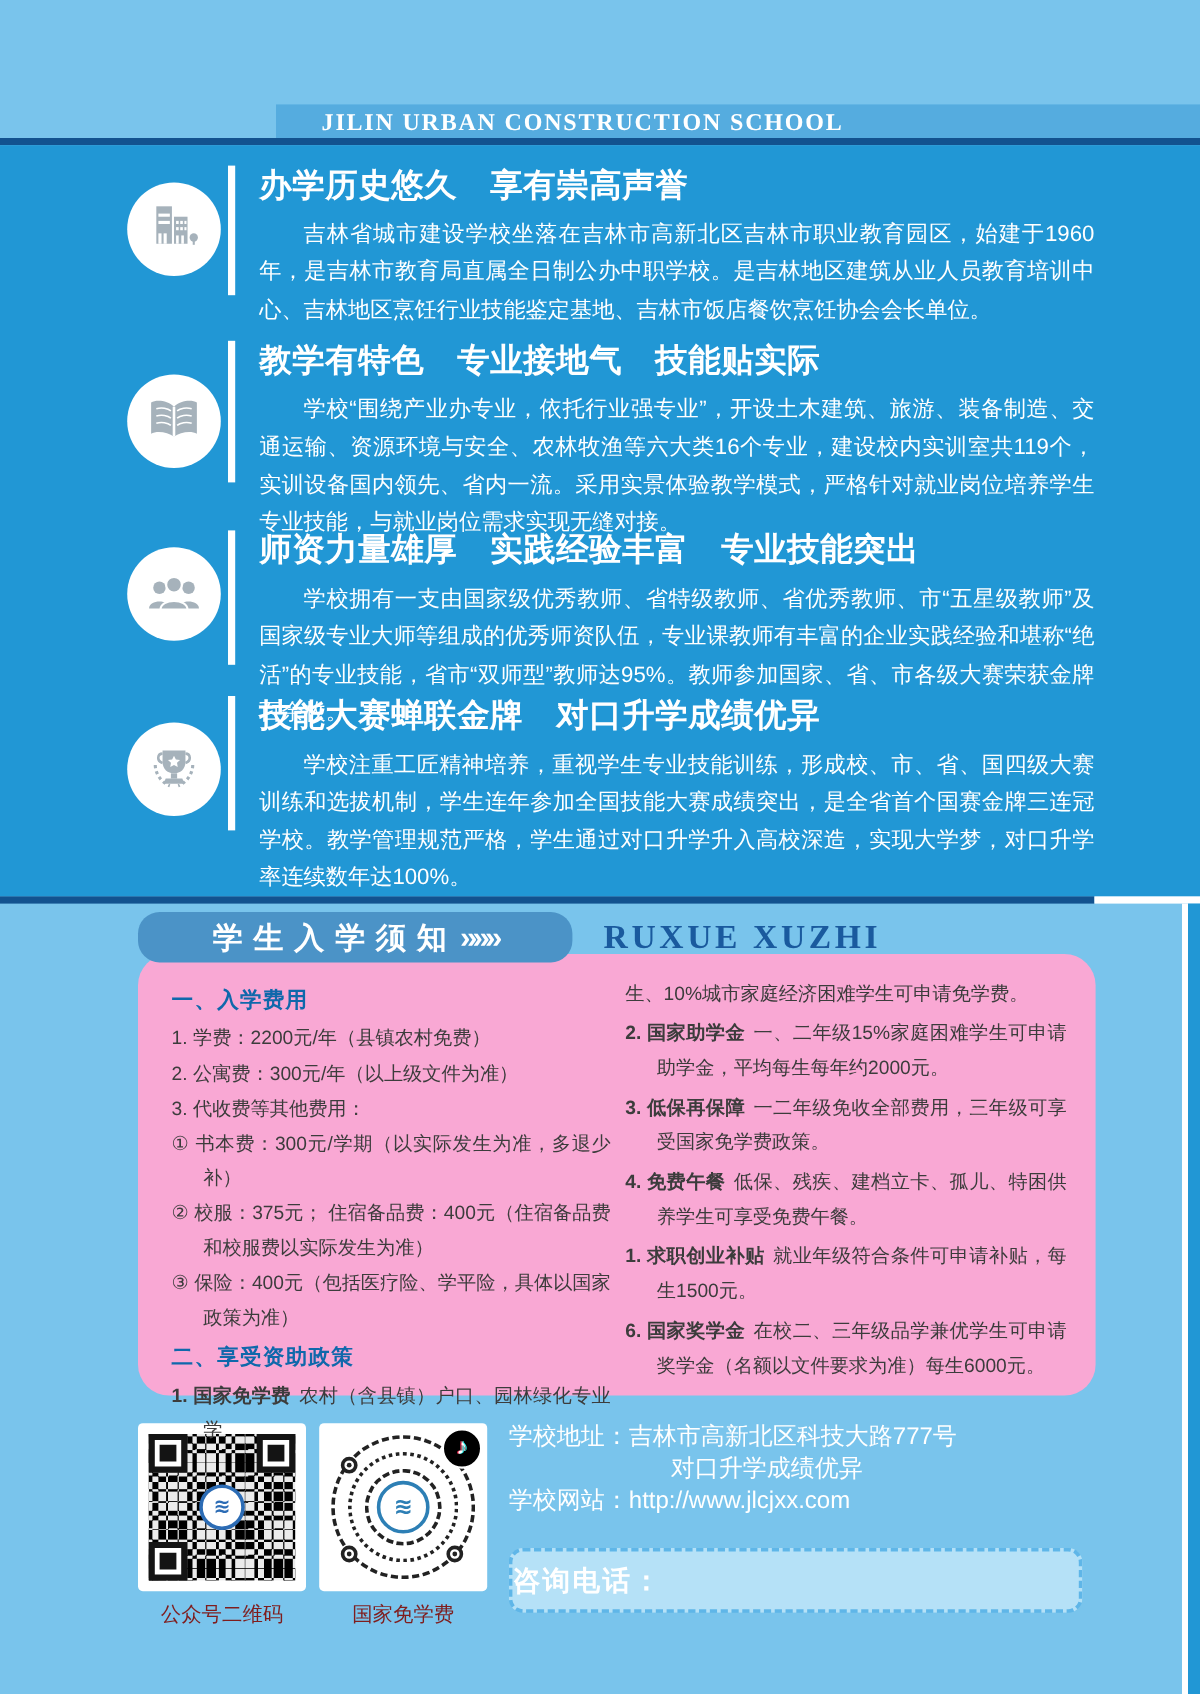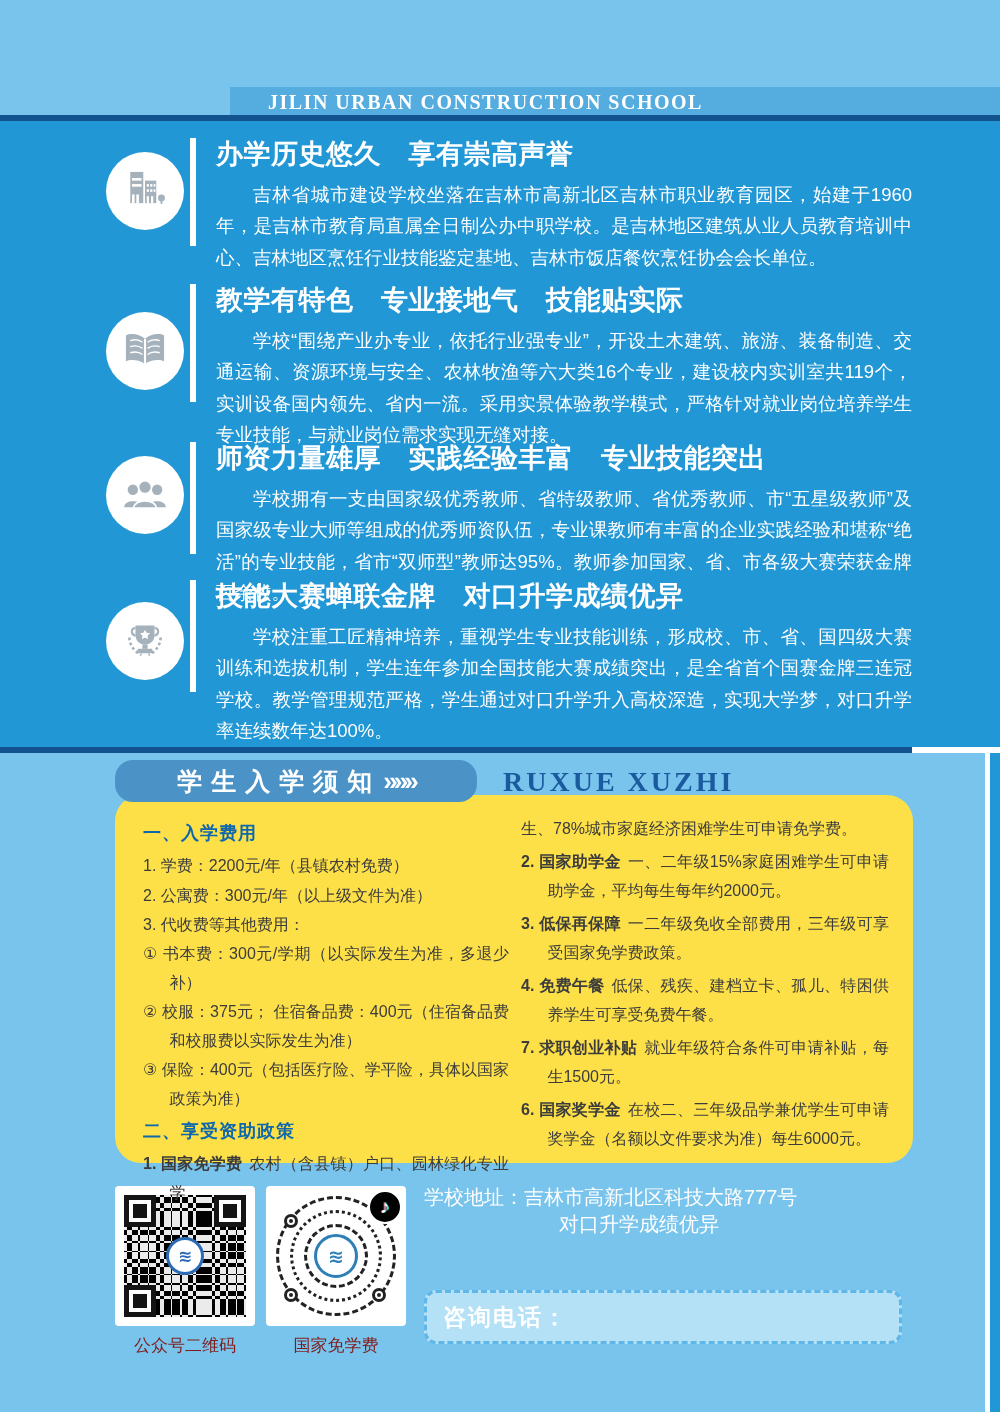--- a/index.html
+++ b/index.html
@@ -53,21 +53,21 @@
   .edge-blue{position:absolute;left:990px;top:753px;width:10px;height:659px;background:var(--band-blue);}
 
   
   .notice-tab{position:absolute;left:115px;top:760px;width:362px;height:42px;background:var(--notice-tab);
     border-radius:18px;display:flex;align-items:center;justify-content:center;z-index:3;}
   .notice-tab .t{color:#fff;font-weight:bold;font-size:25px;letter-spacing:9px;}
   .notice-tab .arrows{color:#fff;font-weight:bold;font-size:26px;letter-spacing:-4px;margin-left:2px;}
   .ruxue{position:absolute;left:503px;top:766px;color:var(--ruxue-text);
     font-family:"Liberation Serif","DejaVu Serif",serif;font-weight:bold;font-size:28px;letter-spacing:3px;}
 
-  .panel{position:absolute;left:115px;top:795px;width:798px;height:368px;background:#fde047;border-radius:26px;z-index:2;}
+  .panel{position:absolute;left:115px;top:795px;width:798px;height:368px;background:#f9a8d4;border-radius:26px;z-index:2;}
   .col{position:absolute;top:20px;font-size:16px;line-height:1.78;color:var(--body-dark);text-align:justify;}
   .col-left{left:28px;width:366px;}
   .col-right{left:406px;width:368px;}
   .col h3{color:var(--heading-blue);font-size:18px;font-weight:bold;letter-spacing:1px;margin:2px 0 3px;}
   .item{margin:0 0 1px 0;}
   .hang{padding-left:1.65em;text-indent:-1.65em;}
   .lead{font-weight:bold;margin-right:7px;}
   .col-right .item{margin-bottom:5px;}
 
   
@@ -99,21 +99,21 @@
     border-radius:50%;z-index:4;display:flex;align-items:center;justify-content:center;}
   .dy-badge span{color:#fff;font-size:19px;font-weight:bold;text-shadow:1px 0 0 #25f4ee,-1px 0 0 #fe2c55;}
   .dy-dot{position:absolute;width:14px;height:14px;border-radius:50%;background:#fff;border:3px solid #222;z-index:2;}
   .d1{left:18px;top:28px;} .d2{left:18px;bottom:24px;} .d3{right:20px;bottom:24px;}
   .dy-dot::after{content:"";position:absolute;left:2px;top:2px;width:4px;height:4px;border-radius:50%;background:#222;}
 
   .contact{position:absolute;left:424px;top:1184px;color:#fff;}
   .c-row{display:flex;font-size:20px;line-height:1.35;}
   .c-row.indent{padding-left:135px;}
   .phone-box{position:absolute;left:424px;top:1290px;width:478px;height:54px;background:var(--phone-bg);
-    border:3px dashed var(--phone-border);border-radius:12px;display:flex;align-items:center;padding-left:16px;}
+    border:3px dashed var(--phone-border);border-radius:12px;display:flex;align-items:center;}
   .phone-box span{color:#fff;font-size:23px;font-weight:bold;letter-spacing:2px;}
 </style>
 </head>
 <body>
 
 <div class="page">
 
   <div class="header-bar">
     <span>JILIN URBAN CONSTRUCTION SCHOOL</span>
   </div>
@@ -228,25 +228,25 @@
       <p class="item hang">1. 学费：2200元/年（县镇农村免费）</p>
       <p class="item hang">2. 公寓费：300元/年（以上级文件为准）</p>
       <p class="item hang">3. 代收费等其他费用：</p>
       <p class="item hang">① 书本费：300元/学期（以实际发生为准，多退少补）</p>
       <p class="item hang">② 校服：375元； 住宿备品费：400元（住宿备品费和校服费以实际发生为准）</p>
       <p class="item hang">③ 保险：400元（包括医疗险、学平险，具体以国家政策为准）</p>
       <h3>二、享受资助政策</h3>
       <p class="item hang"><span class="lead">1. 国家免学费</span><span>农村（含县镇）户口、园林绿化专业学</span></p>
     </div>
     <div class="col col-right">
-      <p class="item">生、78%城市家庭经济困难学生可申请免学费。</p>
+      <p class="item">生、10%城市家庭经济困难学生可申请免学费。</p>
       <p class="item hang"><span class="lead">2. 国家助学金</span><span>一、二年级15%家庭困难学生可申请助学金，平均每生每年约2000元。</span></p>
       <p class="item hang"><span class="lead">3. 低保再保障</span><span>一二年级免收全部费用，三年级可享受国家免学费政策。</span></p>
       <p class="item hang"><span class="lead">4. 免费午餐</span><span>低保、残疾、建档立卡、孤儿、特困供养学生可享受免费午餐。</span></p>
-      <p class="item hang"><span class="lead">7. 求职创业补贴</span><span>就业年级符合条件可申请补贴，每生1500元。</span></p>
+      <p class="item hang"><span class="lead">1. 求职创业补贴</span><span>就业年级符合条件可申请补贴，每生1500元。</span></p>
       <p class="item hang"><span class="lead">6. 国家奖学金</span><span>在校二、三年级品学兼优学生可申请奖学金（名额以文件要求为准）每生6000元。</span></p>
     </div>
   </div>
 
   <div class="qr-box qr1">
     <div class="qr-pattern"></div>
     <div class="finder ftl"></div>
     <div class="finder ftr"></div>
     <div class="finder fbl"></div>
     <div class="qr-logo">≋</div>
@@ -267,19 +267,23 @@
   <div class="qr-label lab2">国家免学费</div>
 
   <div class="contact">
     <div class="c-row">
       <span>学校地址：</span>
       <span>吉林市高新北区科技大路777号</span>
     </div>
     <div class="c-row indent">
       <span>对口升学成绩优异</span>
     </div>
+    <div class="c-row">
+      <span>学校网站：</span>
+      <span>http://www.jlcjxx.com</span>
+    </div>
   </div>
 
   <div class="phone-box">
     <span>咨询电话：</span>
   </div>
 
 </div>
 
 </body></html>

